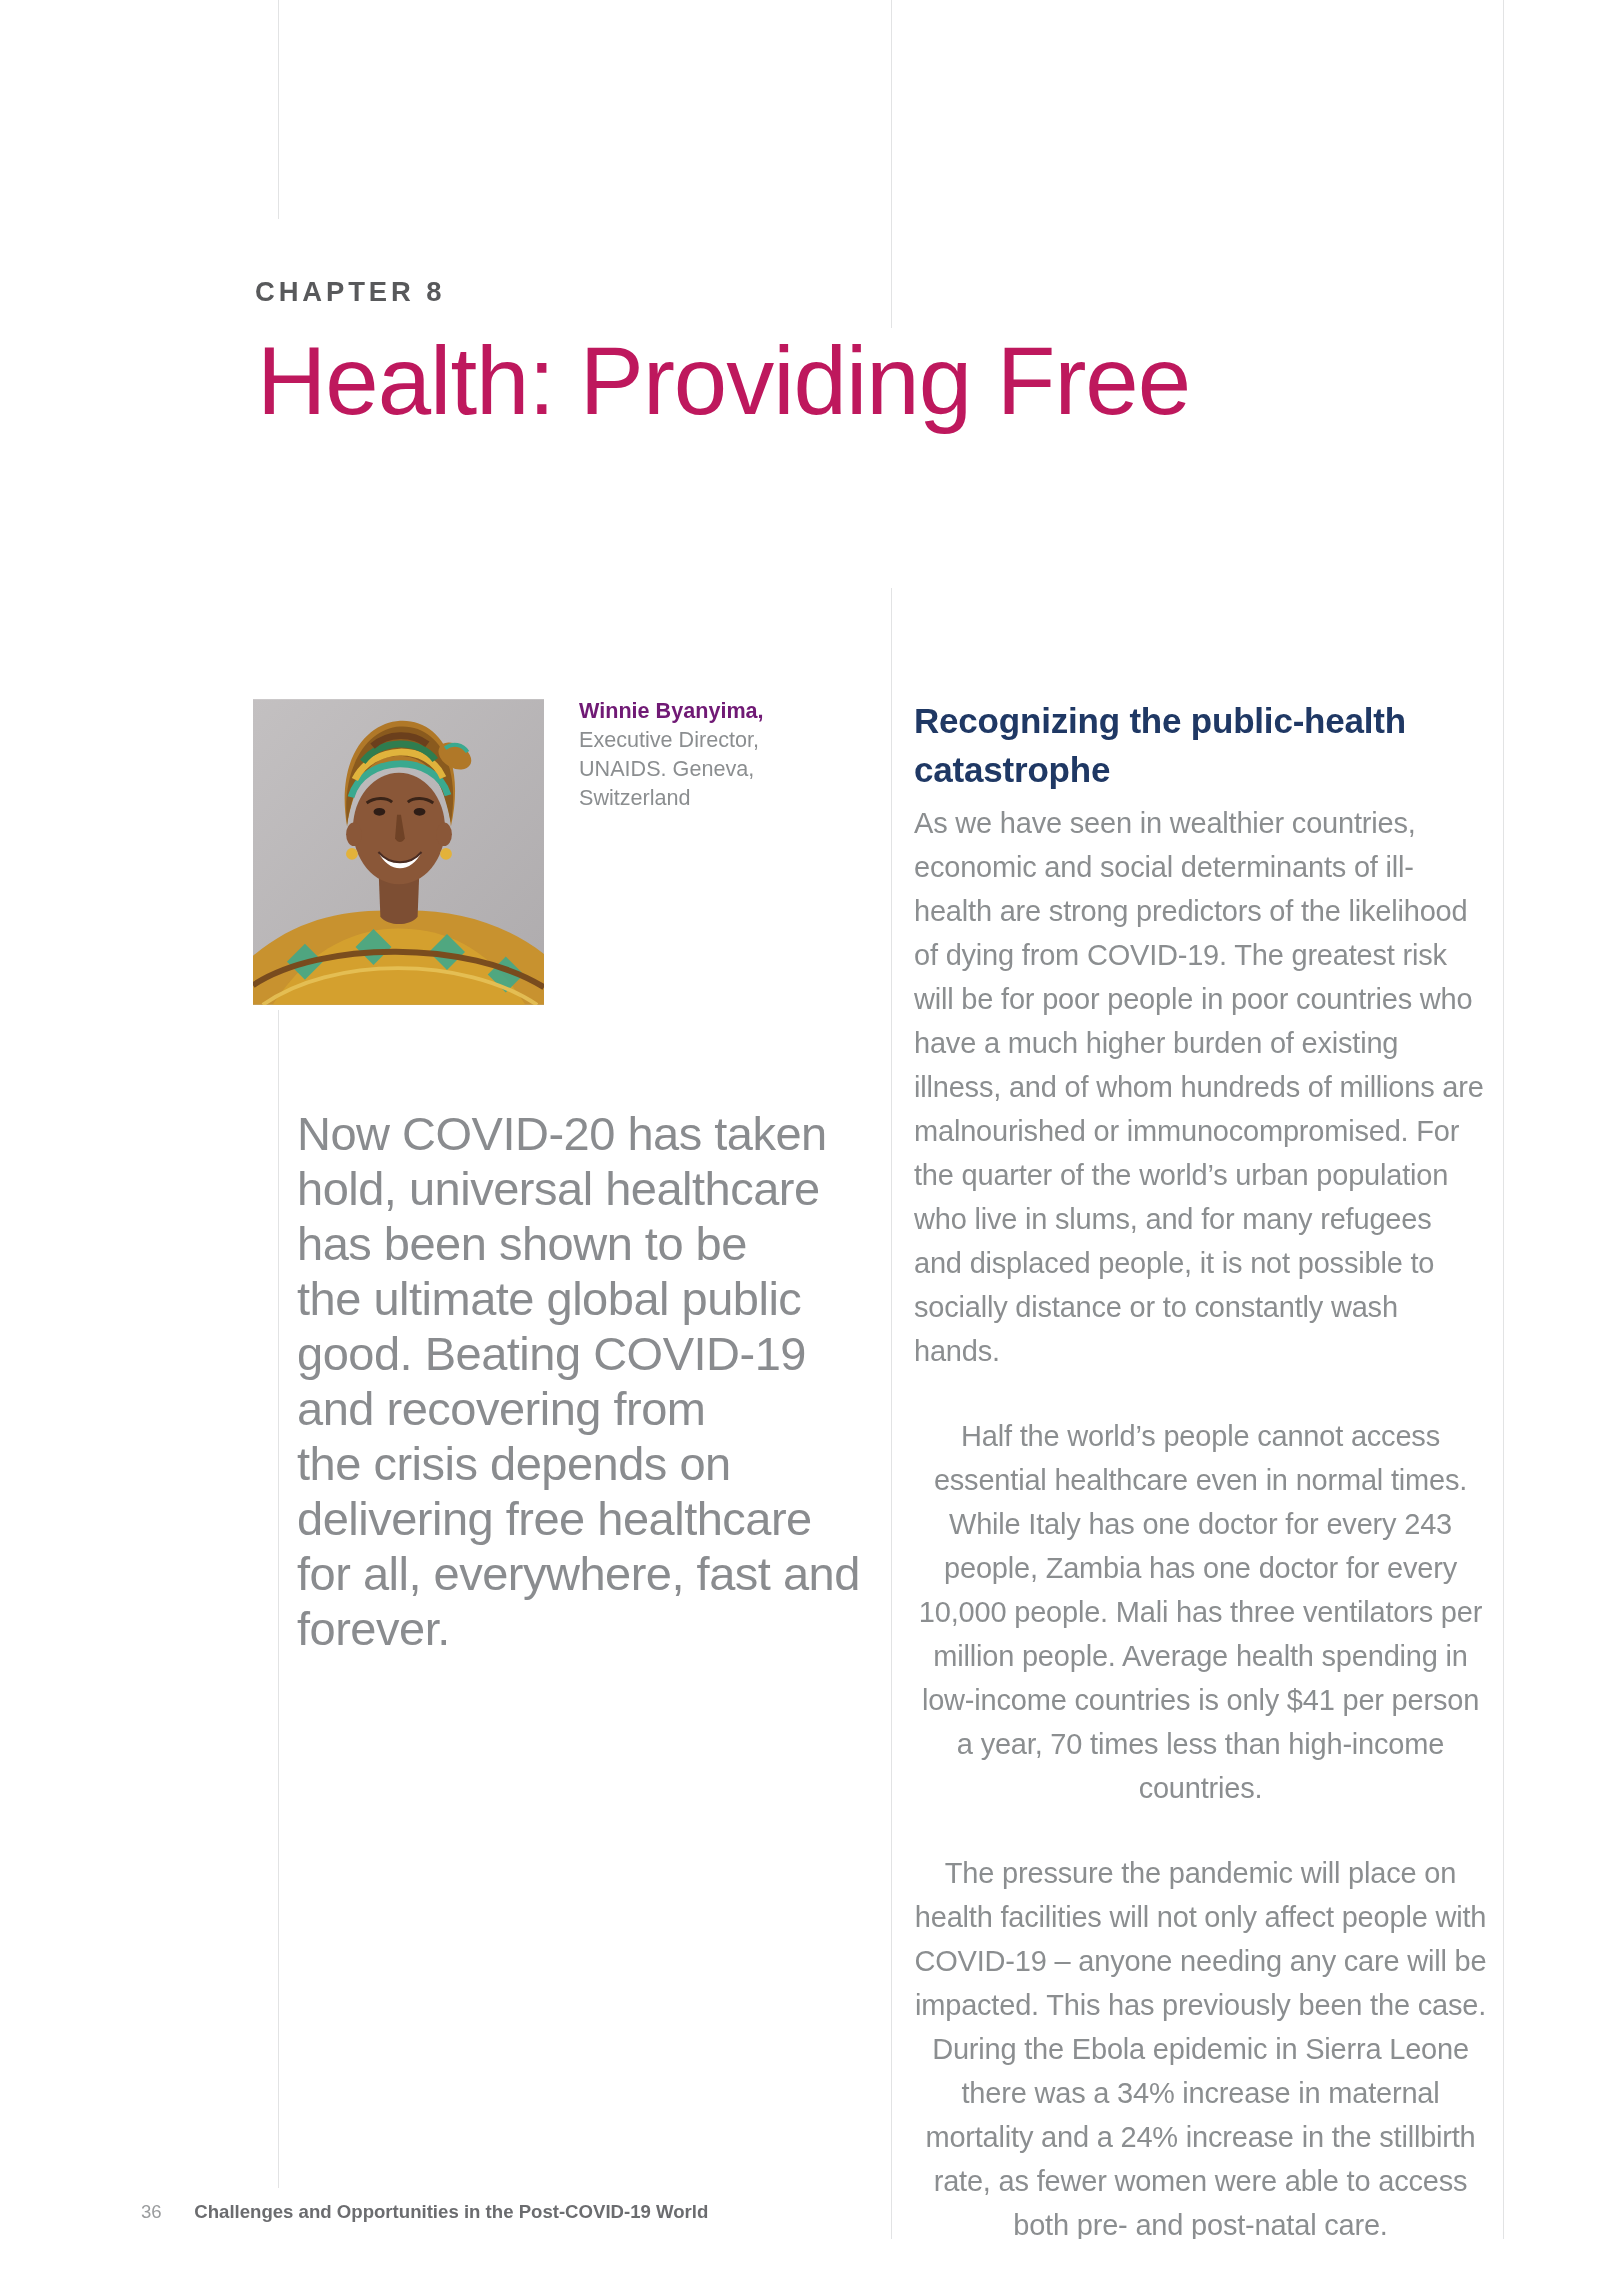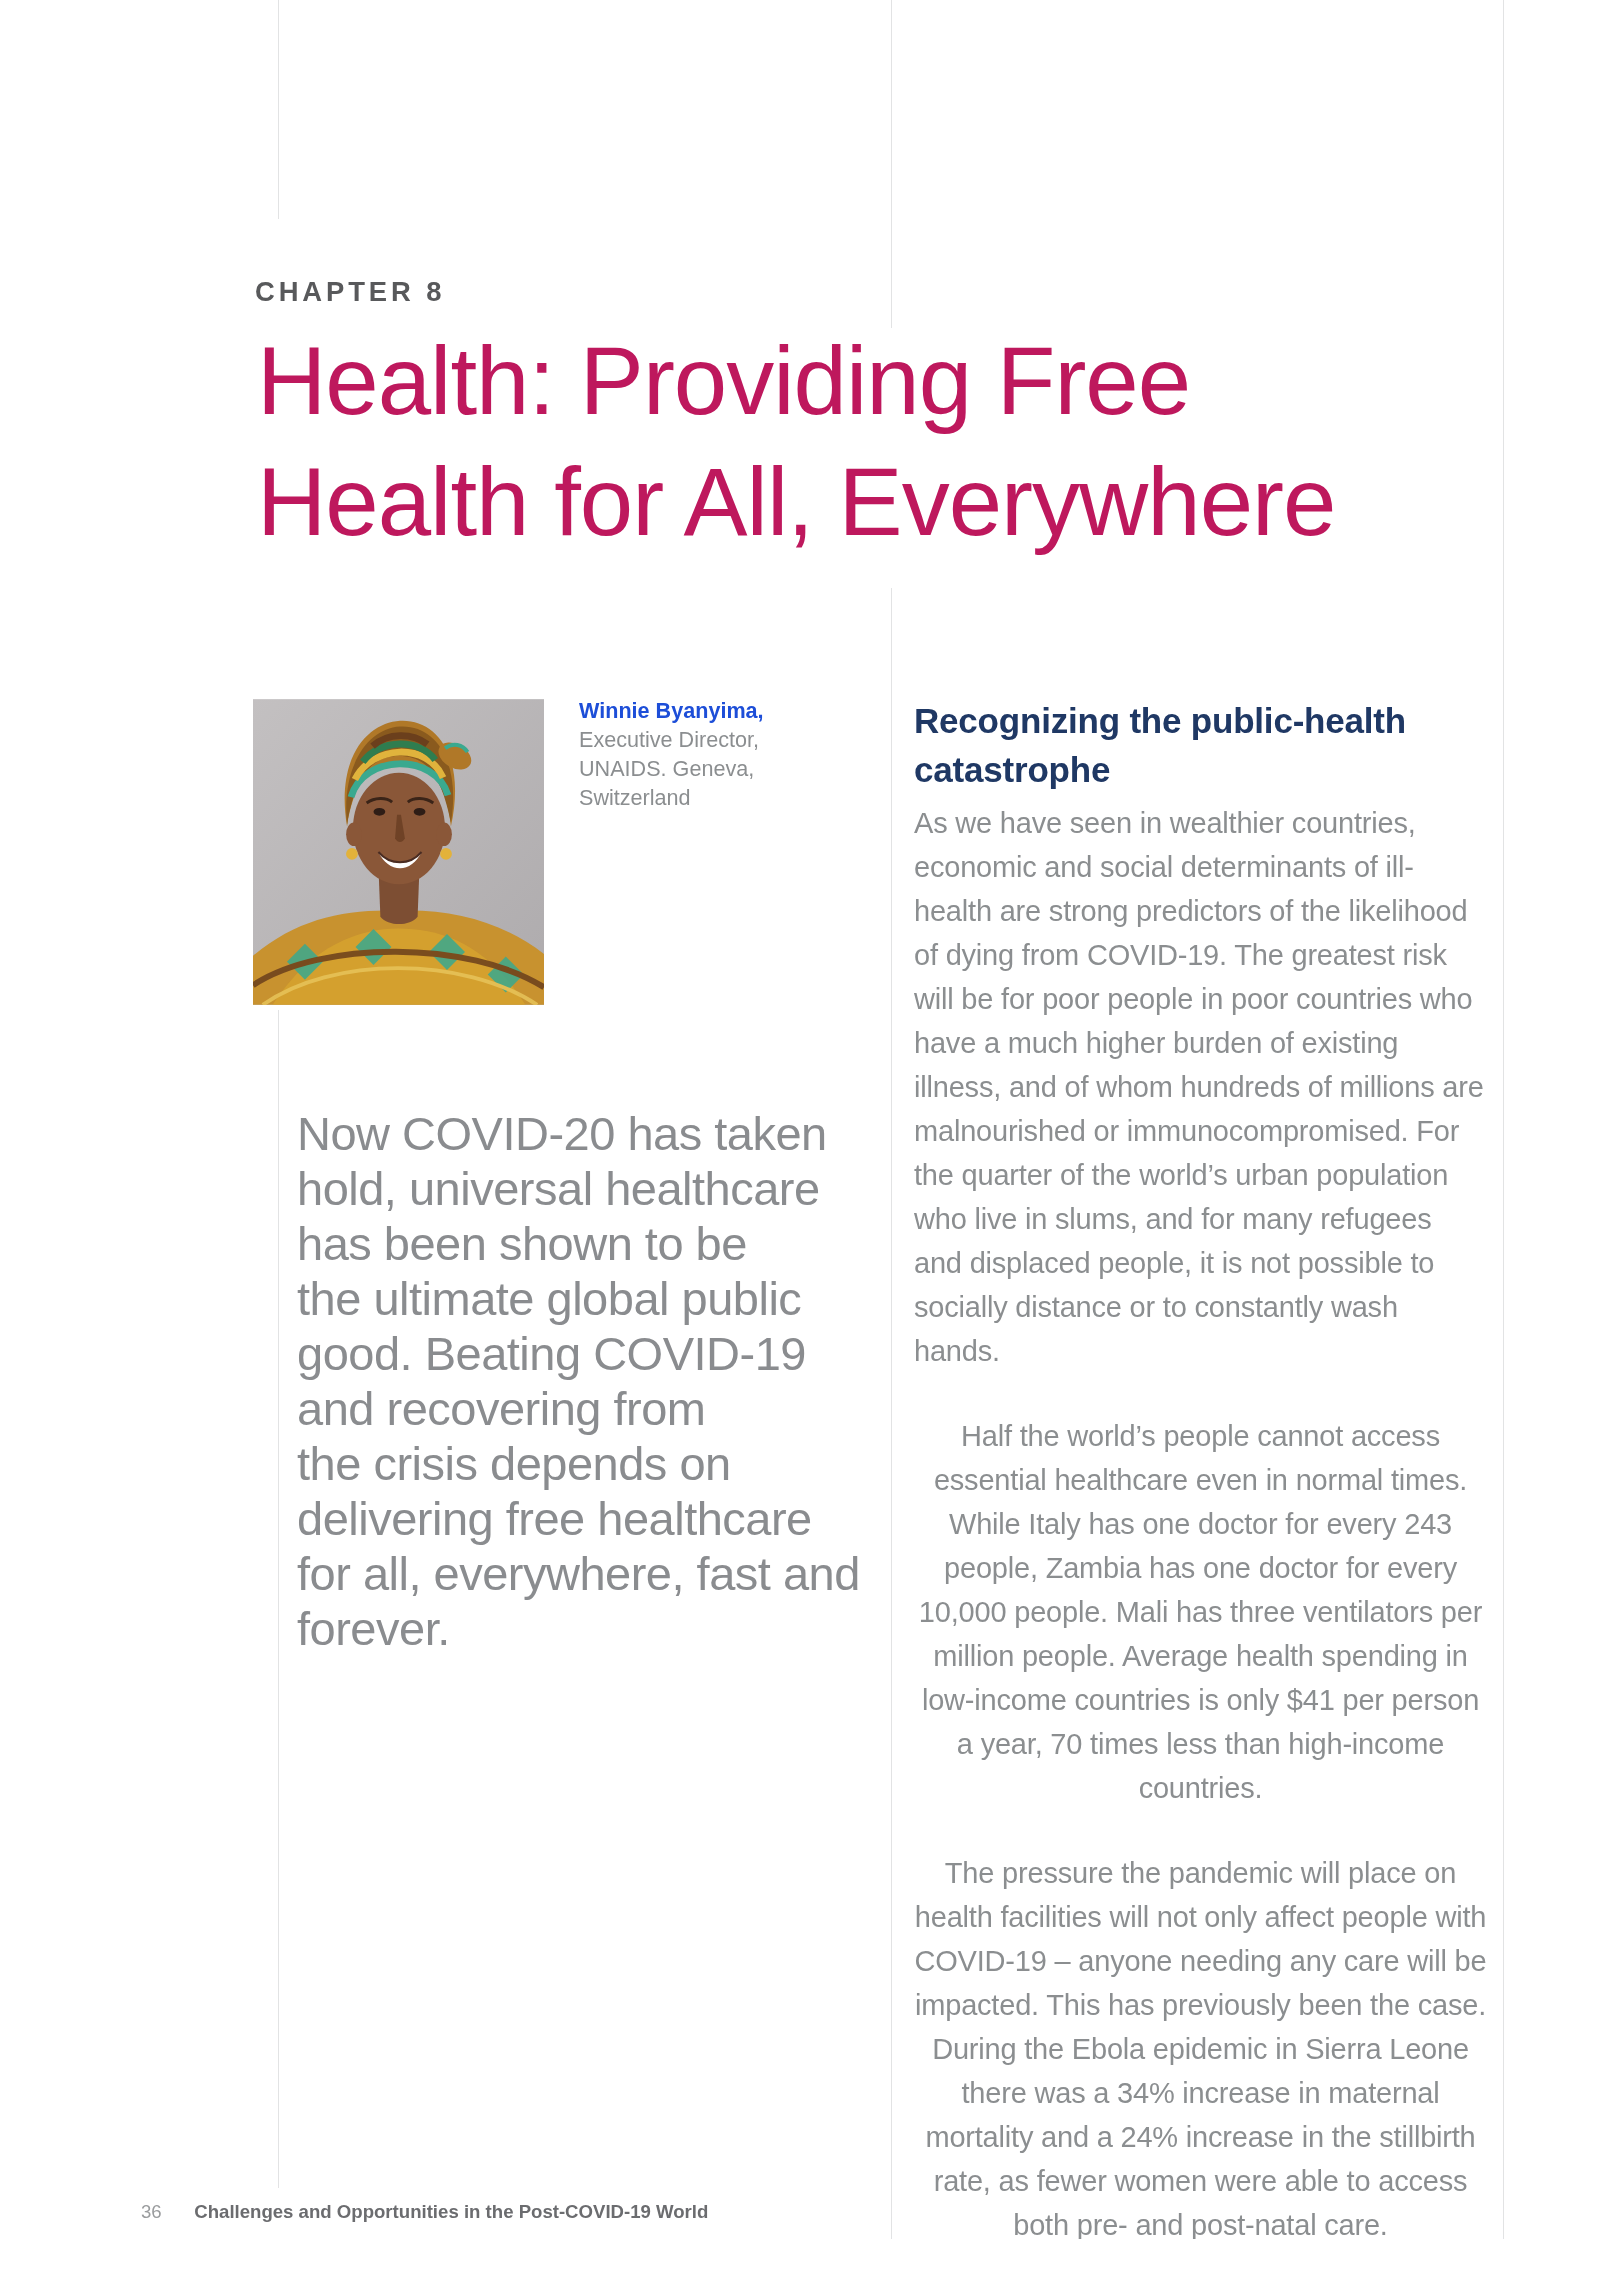--- a/index.html
+++ b/index.html
@@ -30,21 +30,21 @@
   }
 
   .author-photo{
     position:absolute;left:253px;top:699px;width:291px;height:306px;
     overflow:hidden;
   }
   .author-block{
     position:absolute;left:579px;top:696px;
     font-size:21.6px;line-height:29px;color:#8b8e90;
   }
-  .author-name{font-weight:bold;color:#1d4ed8;}
+  .author-name{font-weight:bold;color:#701a75;}
 
   .pull-quote{
     position:absolute;left:297px;top:1106px;width:588px;
     font-size:47px;line-height:55px;color:#8a8c8f;
     letter-spacing:-0.5px;
   }
 
   .article{
     position:absolute;left:914px;top:696px;width:573px;
   }
@@ -76,21 +76,20 @@
   <div class="vline vline-a-mid"></div>
   <div class="vline vline-a-bot"></div>
   <div class="vline vline-b-top"></div>
   <div class="vline vline-b-main"></div>
   <div class="vline vline-c"></div>
 
   <div class="chapter-label">CHAPTER 8</div>
 
   <div class="page-title">
     <div>Health: Providing Free</div>
-    <div>Health for All, Everywhere</div>
   </div>
 
   <div class="author-photo">
     <svg width="291" height="306" viewBox="0 0 297 312">
       <defs>
         <linearGradient id="bg" x1="0" y1="0" x2="1" y2="1">
           <stop offset="0" stop-color="#c3c0c1"></stop>
           <stop offset="1" stop-color="#aeabad"></stop>
         </linearGradient>
       </defs>

